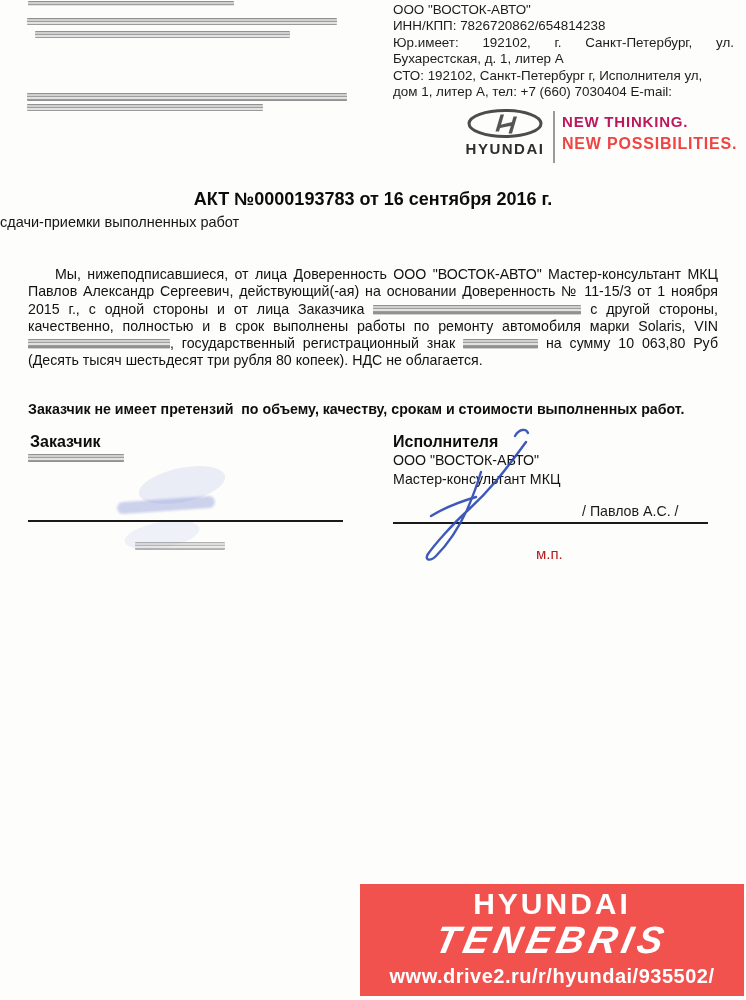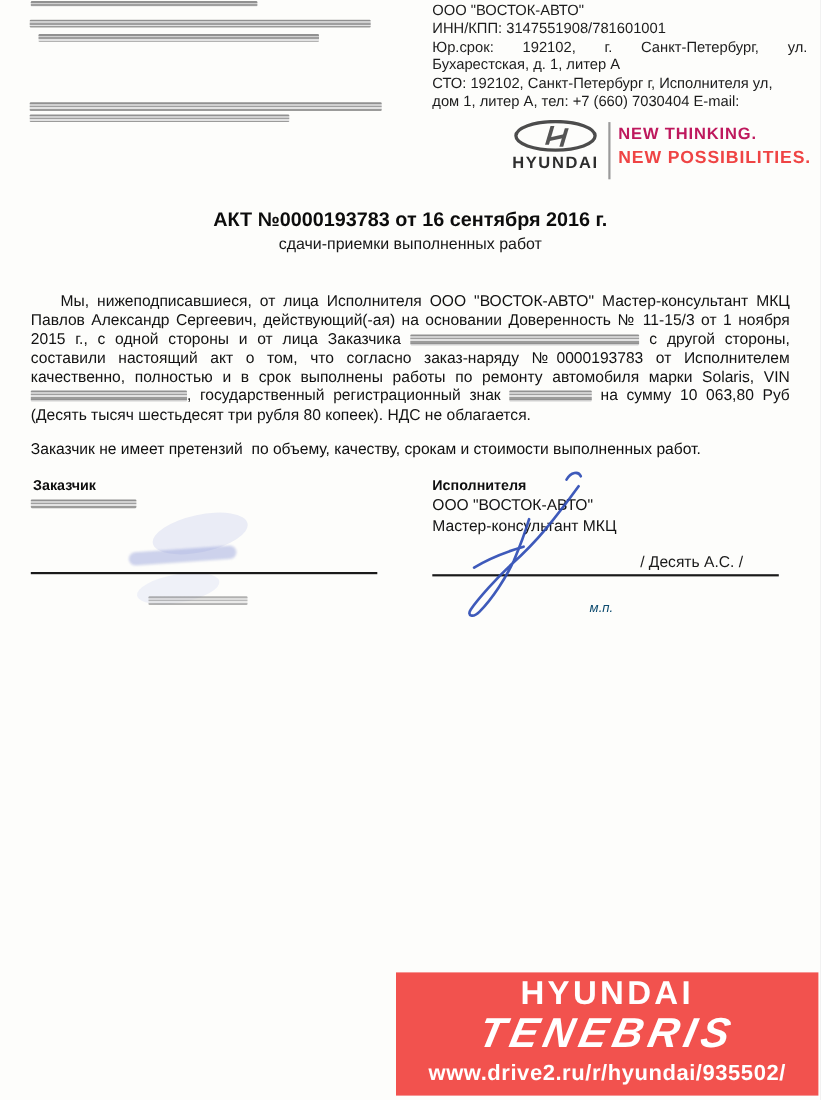--- a/index.html
+++ b/index.html
@@ -31,36 +31,36 @@
   .brand .wordmark{
     position:absolute;left:0px;top:34px;width:106px;text-align:center;
     font-size:15px;font-weight:bold;letter-spacing:1.5px;color:#2e2e2e;
   }
   .brand .divider{position:absolute;left:101px;top:5px;width:1.5px;height:52px;background:#9a9a9a;}
   .brand .slogan1{position:absolute;left:110px;top:7px;font-size:15px;letter-spacing:.8px;color:#be185d;font-weight:bold;}
   .brand .slogan2{position:absolute;left:110px;top:29px;font-size:16px;letter-spacing:.8px;color:#ef4444;font-weight:bold;}
   
   .doc-title{position:absolute;left:0;top:189px;width:100%;text-align:center;
     font-size:18px;font-weight:bold;color:#0c0c0c;}
-  .doc-subtitle{position:absolute;left:0;top:214px;width:100%;text-align:center;
+  .doc-subtitle{position:absolute;left:0;top:214px;width:100%;text-align:left;
     font-size:14.5px;color:#161616;}
   
   .para{position:absolute;left:28px;top:266px;width:690px;font-size:14.2px;color:#121212;}
   .pline{height:17.3px;text-align:justify;text-align-last:justify;white-space:nowrap;}
   .pline.last{text-align:center;text-align-last:left;}
   .pline.indent{padding-left:27px;box-sizing:border-box;}
   .claim{
     position:absolute;left:28px;top:401px;width:700px;
-    font-size:14.2px;font-weight:normal;white-space:pre-wrap;color:#0e0e0e;
+    font-size:14.2px;font-weight:bold;white-space:pre-wrap;color:#0e0e0e;
   }
   
-  .sig-heading{position:absolute;font-size:13px;font-weight:bold;color:#0e0e0e;}
+  .sig-heading{position:absolute;font-size:16px;font-weight:bold;color:#0e0e0e;}
   .sig-text{position:absolute;font-size:14.2px;color:#141414;}
   .sigline{position:absolute;height:1.6px;background:#1a1a1a;}
-  .stamp-mark{position:absolute;font-size:12px;color:#0c4a6e;font-style:italic;}
+  .stamp-mark{position:absolute;font-size:15px;color:#b91c1c;}
   .signed-name{position:absolute;font-size:14.2px;color:#1a1a1a;}
   .pen-signature{position:absolute;left:405px;top:426px;pointer-events:none;}
   .faint-blob{position:absolute;border-radius:50%;}
   
   .banner{
     position:absolute;left:360px;top:884px;width:384px;height:112px;
     background:#f2524e;color:#ffffff;overflow:hidden;
   }
   .banner .b1{position:absolute;left:0;top:5px;width:100%;text-align:center;
     font-size:30px;font-weight:bold;letter-spacing:3px;line-height:1;}
@@ -76,22 +76,22 @@
 <div class="page">
 
   <div class="redact" style="left:28px;top:1px;width:206px;height:5px;"></div>
   <div class="redact" style="left:27px;top:18px;width:310px;height:7px;"></div>
   <div class="redact" style="left:35px;top:31px;width:255px;height:7px;"></div>
   <div class="redact" style="left:27px;top:93px;width:320px;height:8px;"></div>
   <div class="redact" style="left:27px;top:104px;width:236px;height:7px;"></div>
 
   <div class="company">
     <div>ООО "ВОСТОК-АВТО"</div>
-    <div>ИНН/КПП: 3147551908/781601001</div>
-    <div class="jlast">Юр.срок: 192102, г. Санкт-Петербург, ул.</div>
+    <div>ИНН/КПП: 7826720862/654814238</div>
+    <div class="jlast">Юр.имеет: 192102, г. Санкт-Петербург, ул.</div>
     <div>Бухарестская, д. 1, литер А</div>
     <div>СТО: 192102, Санкт-Петербург г, Исполнителя ул,</div>
     <div>дом 1, литер А, тел: +7 (660) 7030404  E-mail:</div>
   </div>
 
   <div class="brand">
     <svg class="logo-svg" width="78" height="30" viewBox="0 0 78 30">
       <ellipse cx="39" cy="14.5" rx="36" ry="13" fill="none" stroke="#4c4c4c" stroke-width="3"></ellipse>
       <path d="M29.5,22.5 L34.5,5.5 L38,5.5 L33,22.5 Z" fill="#555"></path>
       <path d="M42.5,24.5 L47.5,7.5 L51,7.5 L46,24.5 Z" fill="#555"></path>
@@ -100,43 +100,42 @@
     <div class="wordmark">HYUNDAI</div>
     <div class="divider"></div>
     <div class="slogan1">NEW THINKING.</div>
     <div class="slogan2">NEW POSSIBILITIES.</div>
   </div>
 
   <div class="doc-title">АКТ №0000193783 от 16 сентября 2016 г.</div>
   <div class="doc-subtitle">сдачи-приемки выполненных работ</div>
 
   <div class="para">
-    <div class="pline indent">Мы, нижеподписавшиеся, от лица Исполнителя ООО "ВОСТОК-АВТО" Мастер-консультант МКЦ</div>
+    <div class="pline indent">Мы, нижеподписавшиеся, от лица Доверенность ООО "ВОСТОК-АВТО" Мастер-консультант МКЦ</div>
     <div class="pline">Павлов Александр Сергеевич, действующий(-ая) на основании Доверенность № 11-15/3 от 1 ноября</div>
     <div class="pline"><span>2015 г., с одной стороны и от лица Заказчика</span> <span class="redact inline" style="width:208px"></span> <span>с другой стороны,</span></div>
-    <div class="pline">составили настоящий акт о том, что согласно заказ-наряду №0000193783 от Исполнителем</div>
     <div class="pline">качественно, полностью и в срок выполнены работы по ремонту автомобиля марки Solaris, VIN</div>
     <div class="pline"><span class="redact inline" style="width:142px"></span><span>, государственный регистрационный знак</span> <span class="redact inline" style="width:75px"></span> <span>на сумму 10 063,80 Руб</span></div>
     <div class="pline last">(Десять тысяч шестьдесят три рубля 80 копеек). НДС не облагается.</div>
   </div>
 
   <div class="claim">Заказчик не имеет претензий  по объему, качеству, срокам и стоимости выполненных работ.</div>
 
   <div class="sig-heading" style="left:30px;top:433px;">Заказчик</div>
   <div class="redact" style="left:28px;top:454px;width:96px;height:8px;"></div>
   <div class="faint-blob" style="left:138px;top:468px;width:88px;height:34px;background:rgba(168,178,228,0.22);transform:rotate(-12deg);"></div>
   <div class="faint-blob" style="left:117px;top:499px;width:98px;height:12px;background:rgba(138,150,215,0.42);transform:rotate(-4deg);border-radius:6px;filter:blur(1px);"></div>
   <div class="faint-blob" style="left:124px;top:522px;width:76px;height:26px;background:rgba(168,178,235,0.16);transform:rotate(-10deg);"></div>
   <div class="sigline" style="left:28px;top:520px;width:315px;"></div>
   <div class="redact" style="left:135px;top:542px;width:90px;height:8px;opacity:.6;"></div>
 
   <div class="sig-heading" style="left:393px;top:433px;">Исполнителя</div>
   <div class="sig-text" style="left:393px;top:452px;">ООО "ВОСТОК-АВТО"</div>
   <div class="sig-text" style="left:393px;top:471px;">Мастер-консультант МКЦ</div>
-  <div class="signed-name" style="left:582px;top:503px;">/ Десять А.С. /</div>
+  <div class="signed-name" style="left:582px;top:503px;">/ Павлов А.С. /</div>
   <div class="sigline" style="left:393px;top:522px;width:315px;"></div>
   <div class="stamp-mark" style="left:536px;top:545px;">м.п.</div>
 
   <svg class="pen-signature" width="140" height="140" viewBox="0 0 140 140">
     <g fill="none" stroke="#2e4cb5" stroke-width="2.4" stroke-linecap="round" opacity="0.92">
       <path d="M110,10 C114,3 121,2 123,7"></path>
       <path d="M121,16 C113,27 101,43 91,55 C81,67 70,78 60,87 C47,99 30,118 23,128 C19,134 25,136 31,130 C43,118 55,99 62,84 C68,70 73,56 76,46"></path>
       <path d="M26,90 C39,82 54,76 71,71"></path>
     </g>
   </svg>

